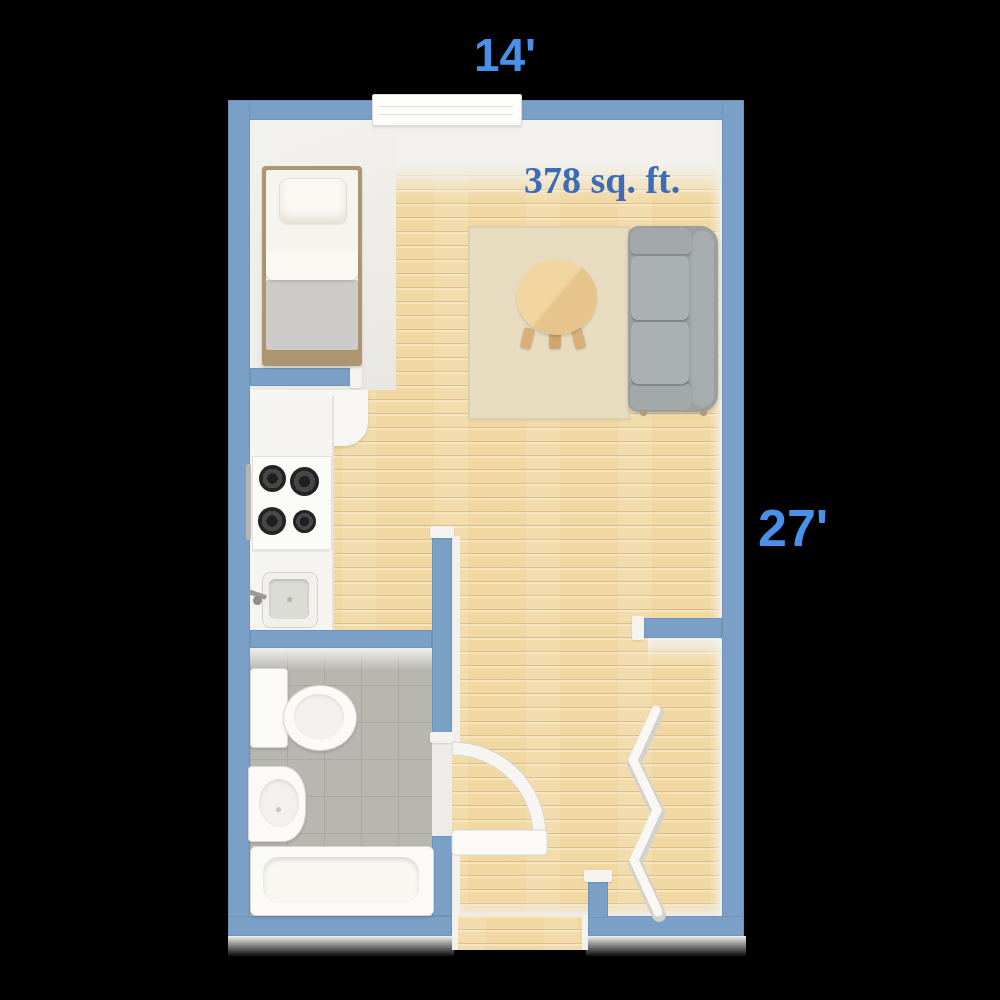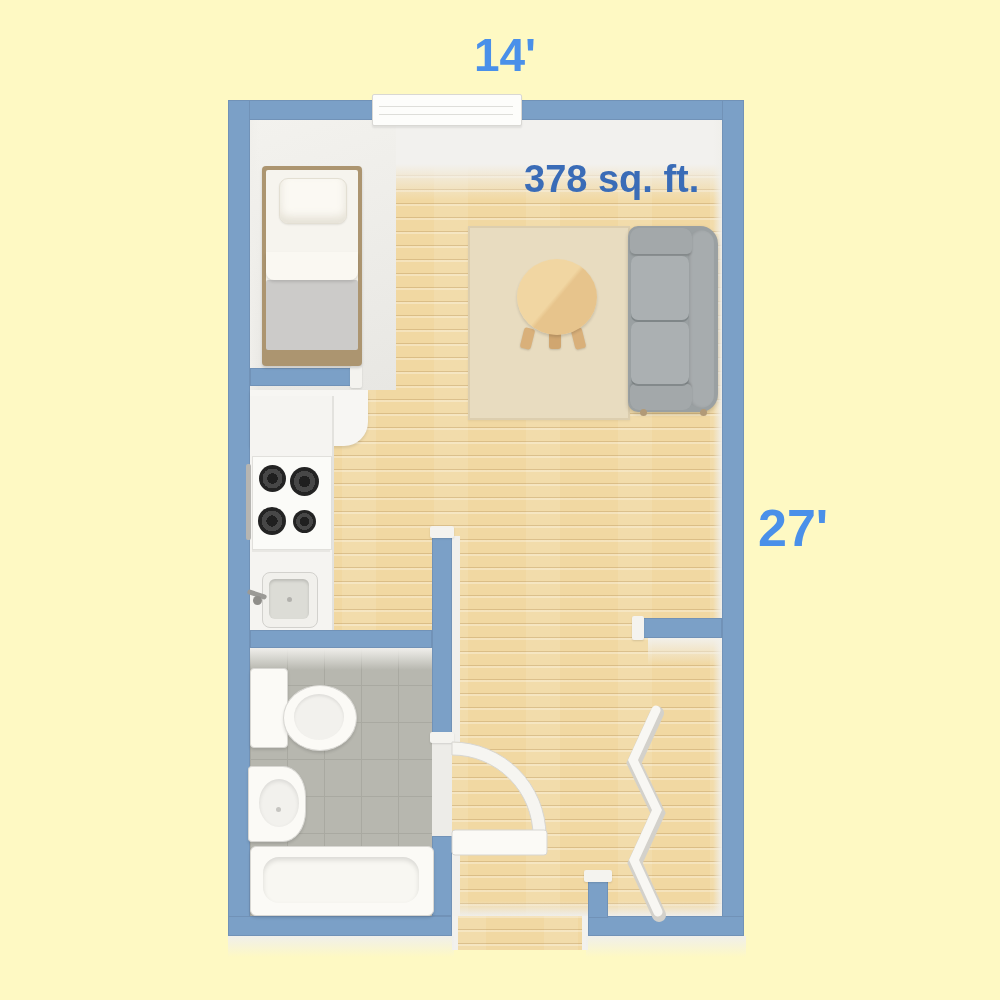--- a/index.html
+++ b/index.html
@@ -1,26 +1,26 @@
 <!DOCTYPE html>
 <html style="--wall: #7ba0c7; --label-blue: #4a90e9; --area-blue: #3a6cb7; --wood: #f1d8a2; --tile: #b7b7af; --rug: #e8dcc0; --sofa: #9aa0a2; --table-wood: #e7c48c; --bed-blanket: #cccbc9; --bed-frame: #ac9570;"><head>
 <meta charset="utf-8">
 <style>
   html,body{margin:0;padding:0;background:#ffffff;}
   #stage{
-    position:relative;width:1000px;height:1000px;background:#fef9c3;overflow:hidden;
+    position:relative;width:1000px;height:1000px;background:#000000;overflow:hidden;
     font-family:"Liberation Sans", sans-serif;
   }
   .abs{position:absolute;}
 
   
   .dim-label{font-weight:bold;color:var(--label-blue,#4a90e9);}
   #label-width{left:430px;top:28px;width:150px;text-align:center;font-size:46px;}
   #label-height{left:758px;top:498px;font-size:52px;}
-  #label-area{left:524px;top:158px;font-size:38px;font-weight:bold;color:var(--area-blue,#3a6cb7);}
+  #label-area{left:524px;top:158px;font-size:38px;font-weight:bold;color:var(--area-blue,#3a6cb7);font-family:Liberation Serif, serif;}
 
   
   .wood{
     background-color:var(--wood,#f1d8a2);
     background-image:
       repeating-linear-gradient(to bottom, rgba(255,255,255,.28) 0 2px, rgba(255,255,255,0) 2px 13px, rgba(167,128,70,.30) 13px 14px),
       repeating-linear-gradient(to right, rgba(255,255,255,.10) 0 34px, rgba(255,255,255,0) 34px 92px);
   }
   #floor-wood{left:250px;top:120px;width:472px;height:796px;}
   #entry-tongue{left:452px;top:916px;width:136px;height:34px;

